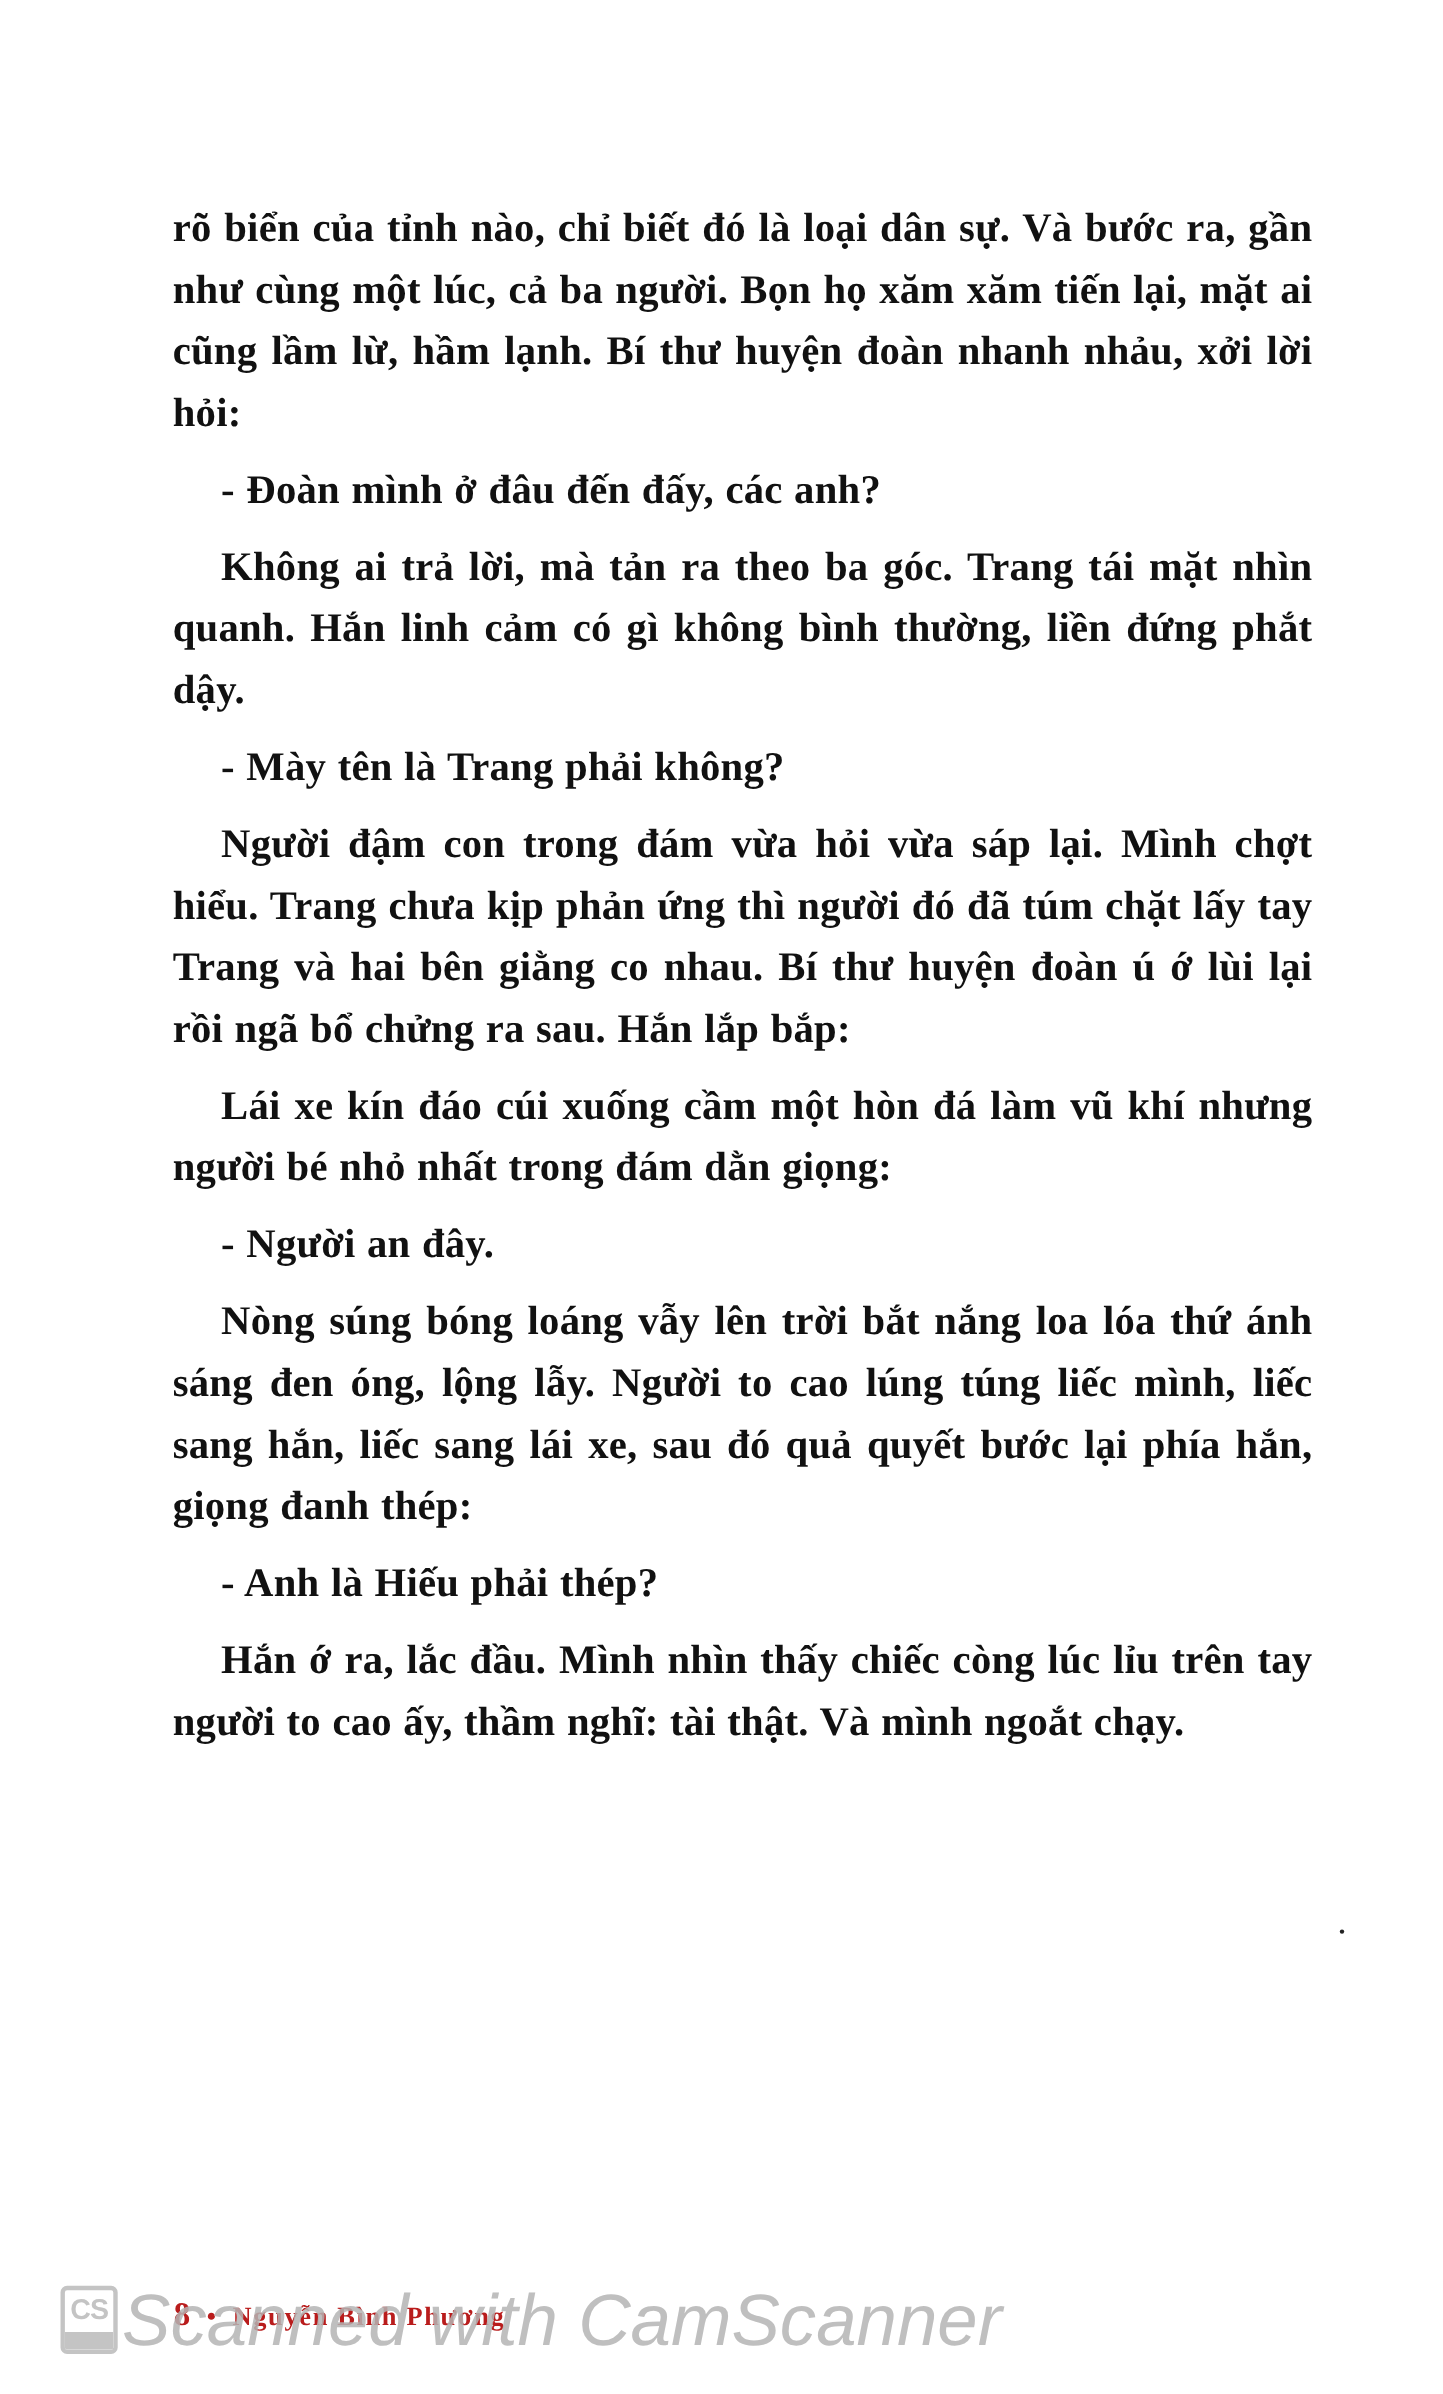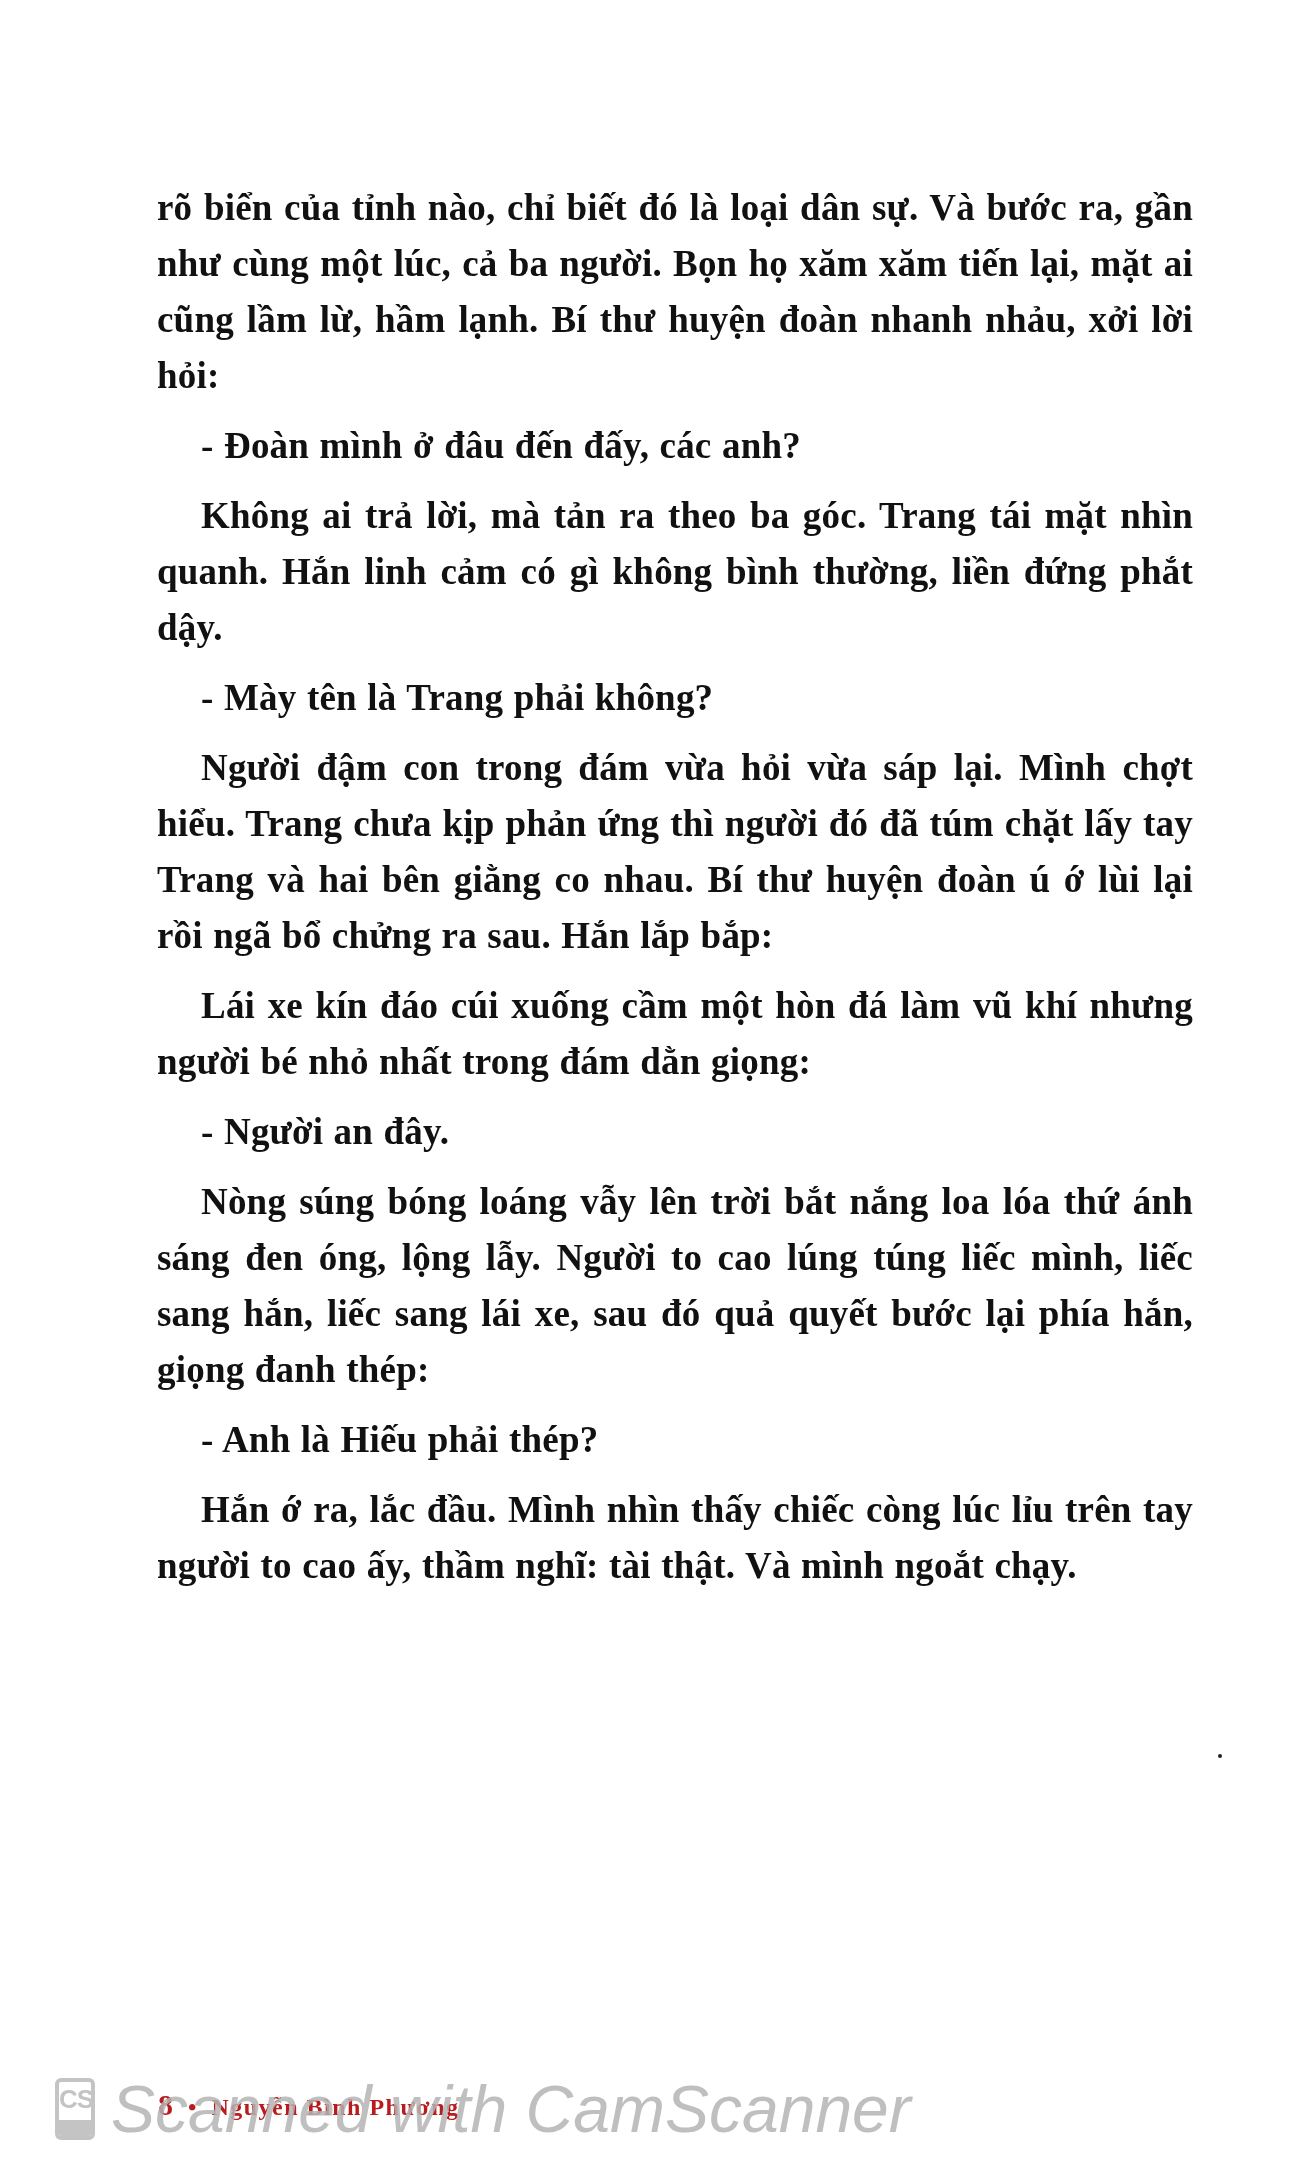--- a/index.html
+++ b/index.html
@@ -58,27 +58,27 @@
       position: absolute;
       left: 55px;
       top: 2076px;
       height: 66px;
       display: flex;
       align-items: center;
       z-index: 2;
       pointer-events: none;
     }
     .cs-logo {
-      width: 40px;
+      width: 52px;
       height: 62px;
       border: 4px solid #c4c4c4;
       border-radius: 6px;
       box-sizing: border-box;
       position: relative;
-      margin-right: 16px;
+      margin-right: 4px;
       overflow: hidden;
     }
     .cs-logo .cs-text {
       position: absolute;
       left: 0;
       right: 0;
       top: 2px;
       text-align: center;
       font-family: "Liberation Sans", "DejaVu Sans", sans-serif;
       font-weight: bold;

